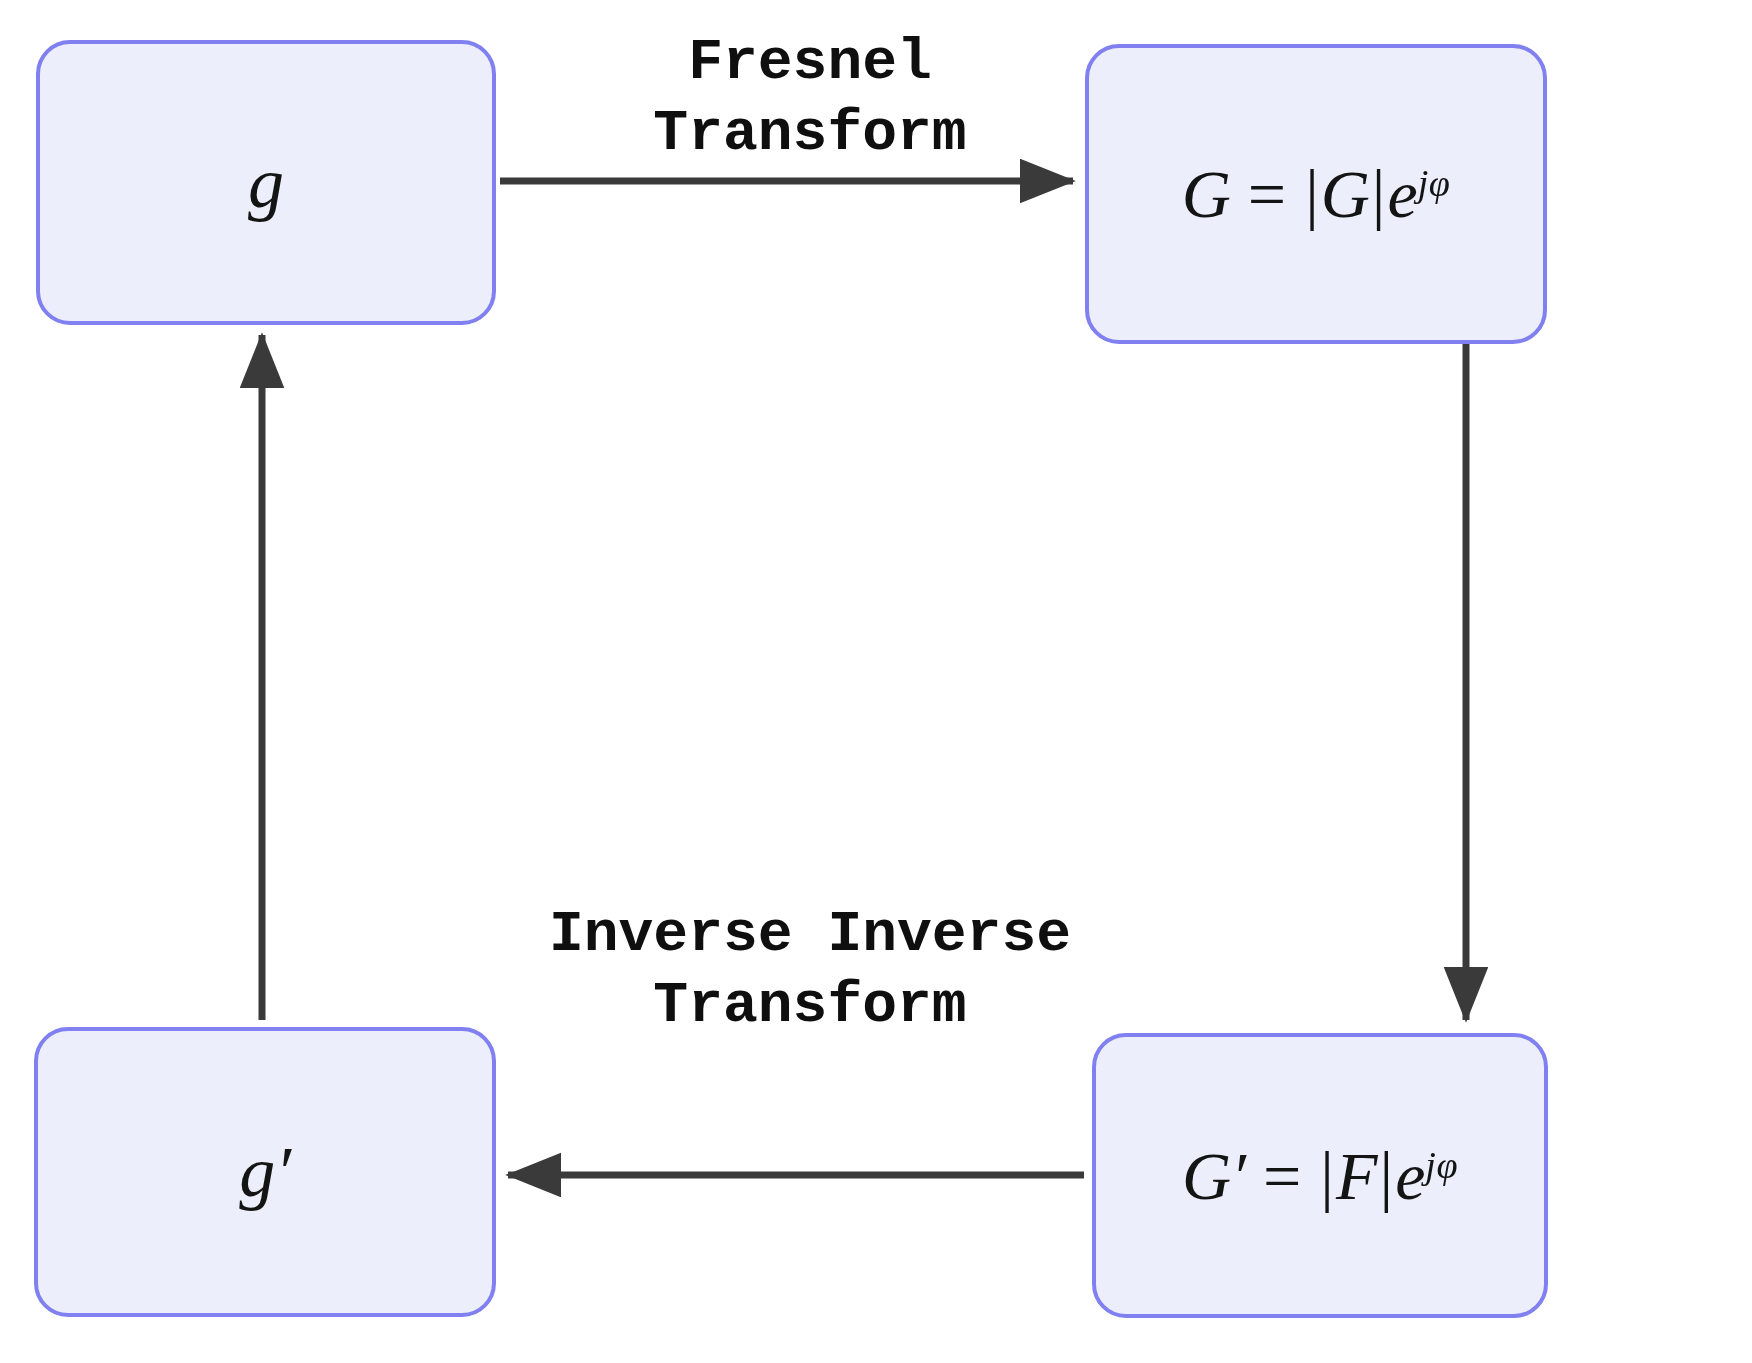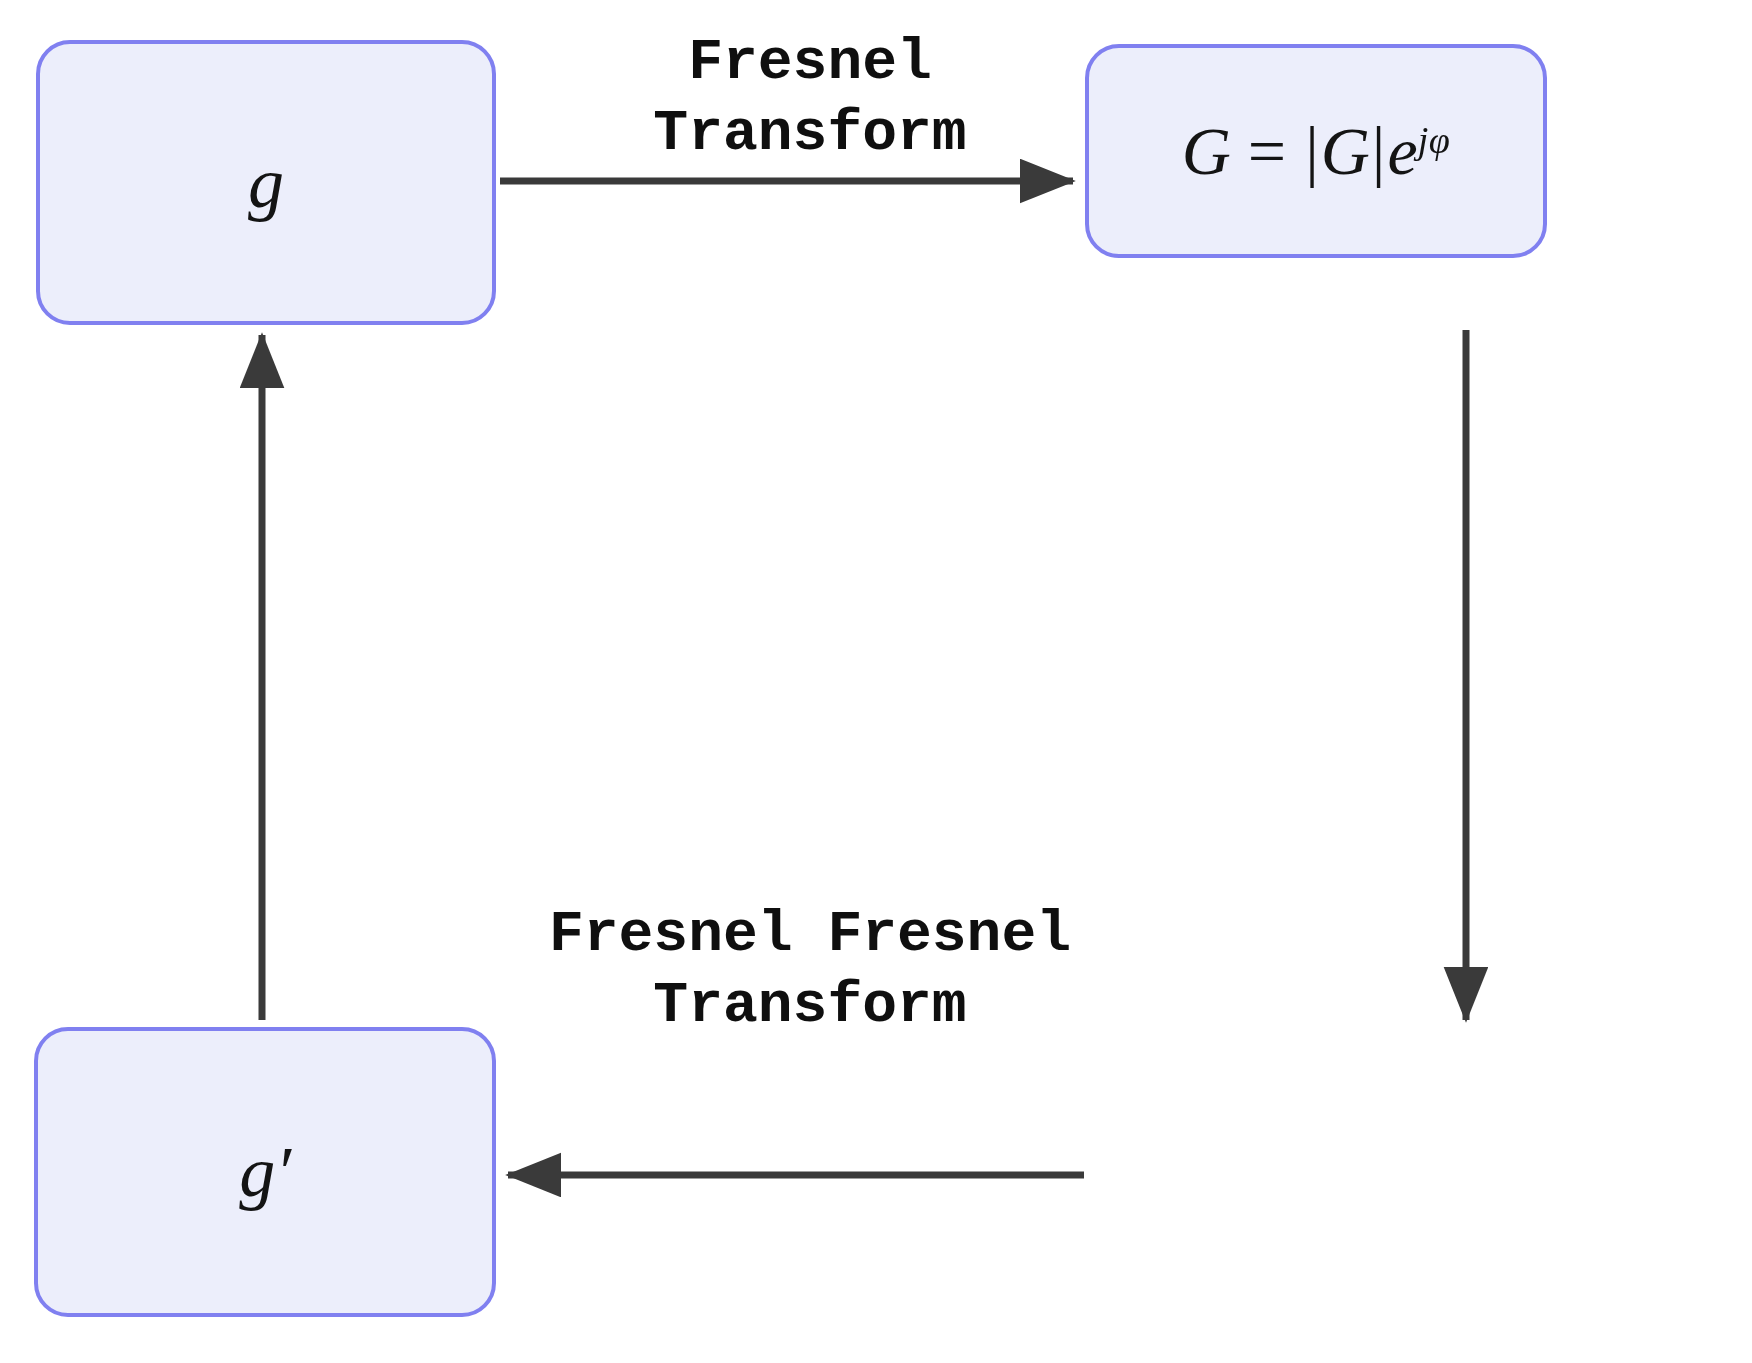--- a/index.html
+++ b/index.html
@@ -29,21 +29,21 @@
   }
   .node .label {
     color: #141414;
     font-family: "Liberation Serif", "DejaVu Serif", serif;
     font-style: italic;
     white-space: nowrap;
     line-height: 1;
   }
 
   #node-g      { left: 36px;   top: 40px;   width: 460px; height: 285px; }
-  #node-G      { left: 1085px; top: 44px;   width: 462px; height: 214px; }
+  #node-G      { left: 1085px; top: 44px;   width: 462px; height: 300px; }
   #node-gp     { left: 34px;   top: 1027px; width: 462px; height: 290px; }
   #node-Gp     { left: 1092px; top: 1033px; width: 456px; height: 285px; }
 
   #node-g  .label { font-size: 72px; }
   #node-gp .label { font-size: 72px; }
   #node-G  .label { font-size: 68px; }
   #node-Gp .label { font-size: 68px; }
 
   .math { font-style: italic; }
   .math .upr { font-style: normal; }
@@ -113,24 +113,31 @@
       <span class="bar">|</span><span>G</span><span class="bar">|</span><span>e</span><sup>jφ</sup>
     </span>
   </div>
 
   <div class="node" id="node-gp">
     <span class="label math">
       <span>g</span><span class="prime">′</span>
     </span>
   </div>
 
+  <div class="node" id="node-Gp">
+    <span class="label math">
+      <span>G</span><span class="prime">′</span>
+      <span class="upr">=</span>
+      <span class="bar">|</span><span>F</span><span class="bar">|</span><span>e</span><sup>jφ</sup>
+    </span>
+  </div>
 
   <div class="edge-label" id="label-fresnel">
     <div>Fresnel</div>
     <div>Transform</div>
   </div>
 
   <div class="edge-label" id="label-inverse-fresnel">
-    <div>Fresnel Fresnel</div>
+    <div>Inverse Inverse</div>
     <div>Transform</div>
   </div>
 
 </div>
 
 </body></html>

